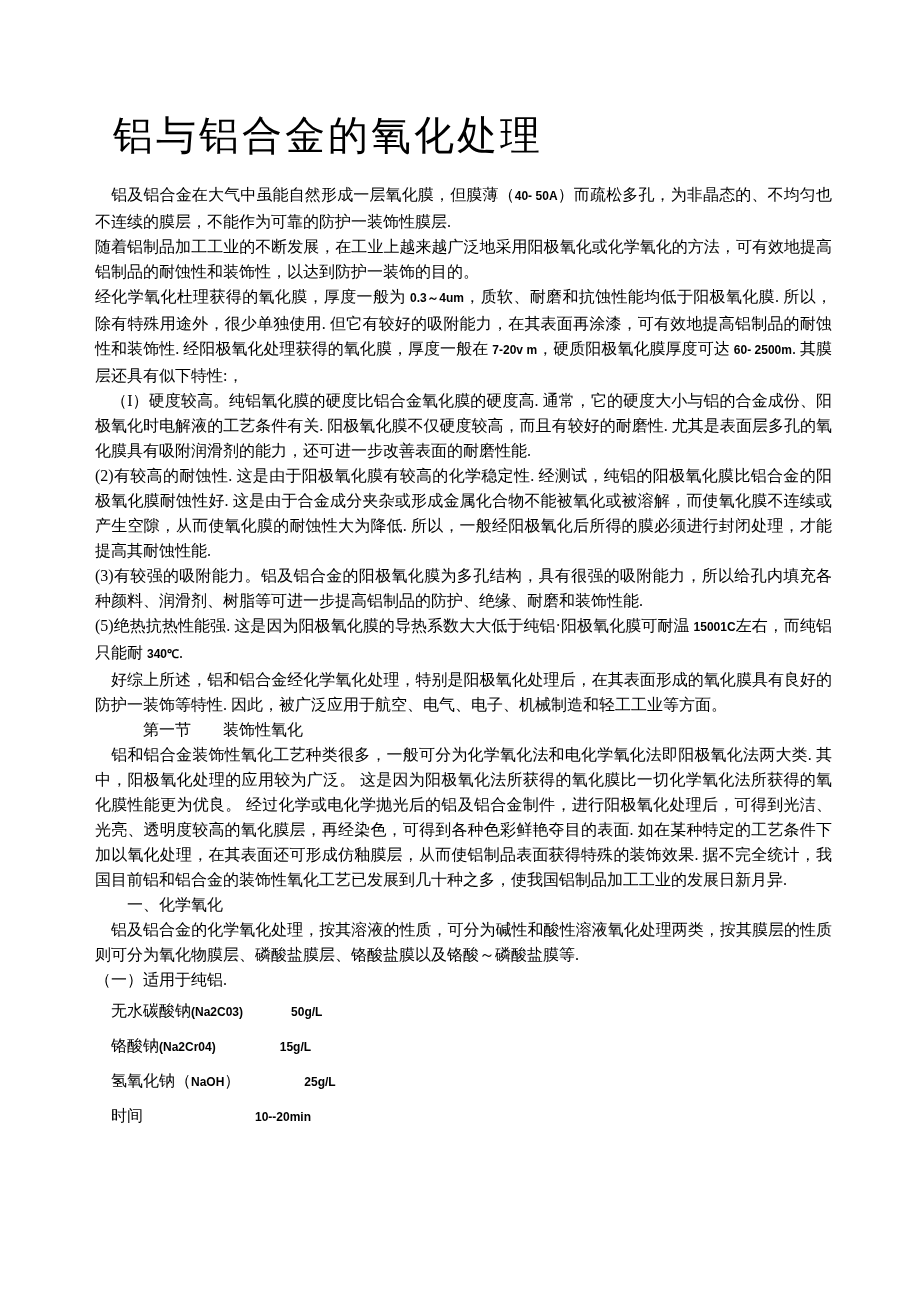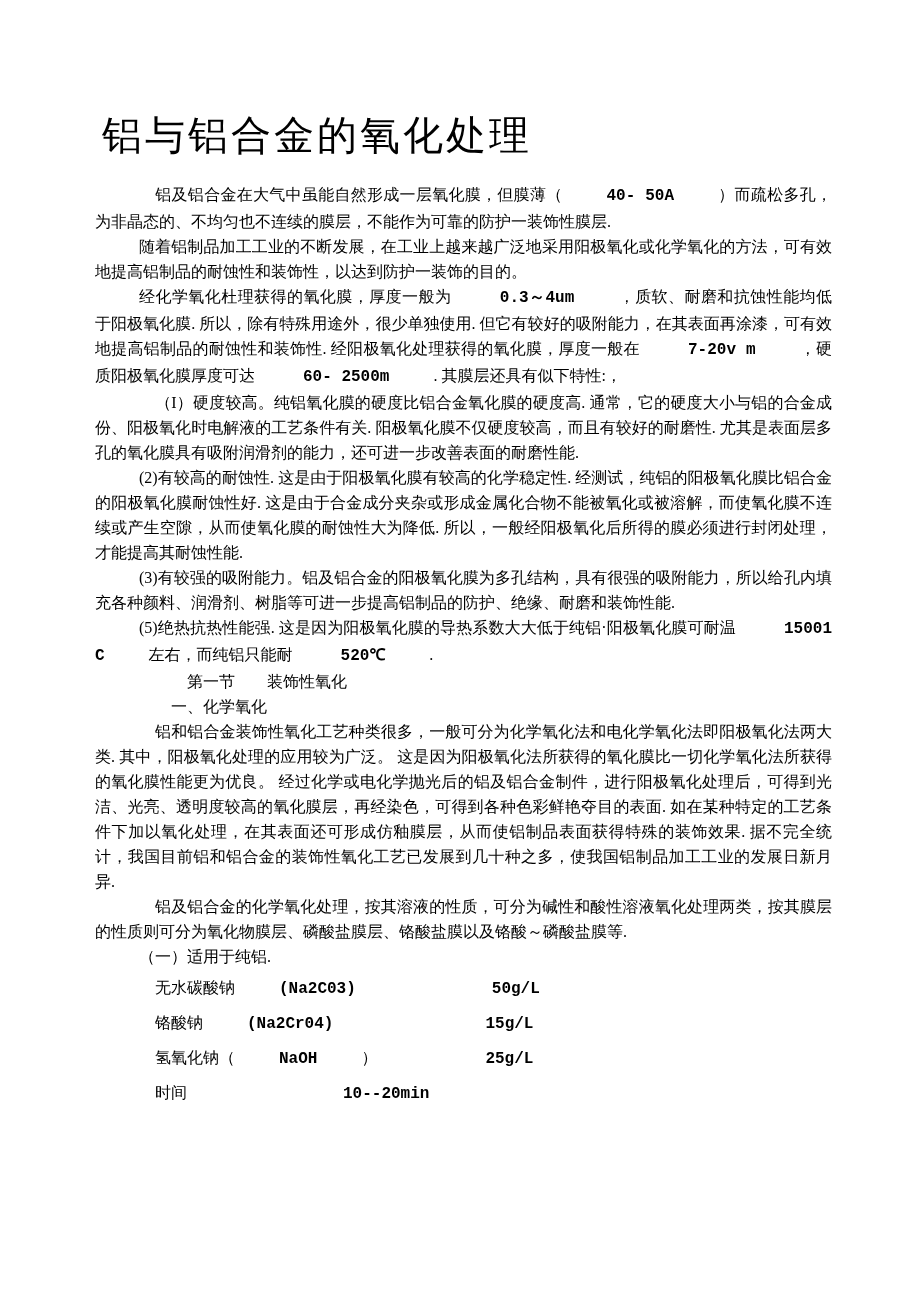--- a/index.html
+++ b/index.html
@@ -13,60 +13,61 @@
     box-sizing: border-box;
     background: #ffffff;
     color: #000000;
     padding: 112px 88px 60px 95px;
     font-family: "Liberation Serif", serif;
   }
   .doc-title {
     font-size: 40px;
     font-weight: 500;
     letter-spacing: 3px;
-    margin: 0 0 22px 7px;
+    margin: 0 0 22px 18px;
     line-height: 1.2;
     font-family: "Liberation Serif", serif;
   }
   .para {
     margin: 0;
     font-size: 16px;
     line-height: 25px;
     white-space: pre-wrap;
     text-align: justify;
     word-break: break-all;
   }
   .para.recipe {
     line-height: 25px;
     margin: 4px 0 4px 0;
     padding: 2px 0;
   }
-  .run { font-weight: 400; margin-left: 44px; }
+  .run { font-weight: 400; }
   .run.bold {
     font-weight: 700;
-    font-family: Liberation Mono, monospace;
-    font-size: 16px;
+    font-family: Liberation Sans, sans-serif;
+    font-size: 12px;
   }
 </style>
 </head>
 <body>
 
 <div class="page">
   <h1 class="doc-title">铝与铝合金的氧化处理</h1>
   <div>
       <p class="para"><span class="run">　铝及铝合金在大气中虽能自然形成一层氧化膜，但膜薄（</span><span class="run bold">40- 50A</span><span class="run">）而疏松多孔，为非晶态的、不均匀也不连续的膜层，不能作为可靠的防护一装饰性膜层.</span></p>
       <p class="para"><span class="run">随着铝制品加工工业的不断发展，在工业上越来越广泛地采用阳极氧化或化学氧化的方法，可有效地提高铝制品的耐蚀性和装饰性，以达到防护一装饰的目的。</span></p>
       <p class="para"><span class="run">经化学氧化杜理获得的氧化膜，厚度一般为 </span><span class="run bold">0.3～4um</span><span class="run">，质软、耐磨和抗蚀性能均低于阳极氧化膜. 所以，除有特殊用途外，很少单独使用. 但它有较好的吸附能力，在其表面再涂漆，可有效地提高铝制品的耐蚀性和装饰性. 经阳极氧化处理获得的氧化膜，厚度一般在 </span><span class="run bold">7-20v m</span><span class="run">，硬质阳极氧化膜厚度可达 </span><span class="run bold">60- 2500m</span><span class="run">. 其膜层还具有似下特性:，</span></p>
       <p class="para"><span class="run">　（I）硬度较高。纯铝氧化膜的硬度比铝合金氧化膜的硬度高. 通常，它的硬度大小与铝的合金成份、阳极氧化时电解液的工艺条件有关. 阳极氧化膜不仅硬度较高，而且有较好的耐磨性. 尤其是表面层多孔的氧化膜具有吸附润滑剂的能力，还可进一步改善表面的耐磨性能.</span></p>
       <p class="para"><span class="run">(2)有较高的耐蚀性. 这是由于阳极氧化膜有较高的化学稳定性. 经测试，纯铝的阳极氧化膜比铝合金的阳极氧化膜耐蚀性好. 这是由于合金成分夹杂或形成金属化合物不能被氧化或被溶解，而使氧化膜不连续或产生空隙，从而使氧化膜的耐蚀性大为降低. 所以，一般经阳极氧化后所得的膜必须进行封闭处理，才能提高其耐蚀性能.</span></p>
       <p class="para"><span class="run">(3)有较强的吸附能力。铝及铝合金的阳极氧化膜为多孔结构，具有很强的吸附能力，所以给孔内填充各种颜料、润滑剂、树脂等可进一步提高铝制品的防护、绝缘、耐磨和装饰性能.</span></p>
-      <p class="para"><span class="run">(5)绝热抗热性能强. 这是因为阳极氧化膜的导热系数大大低于纯铝·阳极氧化膜可耐温 </span><span class="run bold">15001C</span><span class="run">左右，而纯铝只能耐 </span><span class="run bold">520℃</span><span class="run">.</span></p>
+      <p class="para"><span class="run">(5)绝热抗热性能强. 这是因为阳极氧化膜的导热系数大大低于纯铝·阳极氧化膜可耐温 </span><span class="run bold">15001C</span><span class="run">左右，而纯铝只能耐 </span><span class="run bold">340℃</span><span class="run">.</span></p>
+      <p class="para"><span class="run">　好综上所述，铝和铝合金经化学氧化处理，特别是阳极氧化处理后，在其表面形成的氧化膜具有良好的防护一装饰等特性. 因此，被广泛应用于航空、电气、电子、机械制造和轻工工业等方面。</span></p>
       <p class="para"><span class="run">　　　第一节　　装饰性氧化</span></p>
+      <p class="para"><span class="run">　铝和铝合金装饰性氧化工艺种类很多，一般可分为化学氧化法和电化学氧化法即阳极氧化法两大类. 其中，阳极氧化处理的应用较为广泛。 这是因为阳极氧化法所获得的氧化膜比一切化学氧化法所获得的氧化膜性能更为优良。 经过化学或电化学抛光后的铝及铝合金制件，进行阳极氧化处理后，可得到光洁、光亮、透明度较高的氧化膜层，再经染色，可得到各种色彩鲜艳夺目的表面. 如在某种特定的工艺条件下加以氧化处理，在其表面还可形成仿釉膜层，从而使铝制品表面获得特殊的装饰效果. 据不完全统计，我国目前铝和铝合金的装饰性氧化工艺已发展到几十种之多，使我国铝制品加工工业的发展日新月异.</span></p>
       <p class="para"><span class="run">　　一、化学氧化</span></p>
-      <p class="para"><span class="run">　铝和铝合金装饰性氧化工艺种类很多，一般可分为化学氧化法和电化学氧化法即阳极氧化法两大类. 其中，阳极氧化处理的应用较为广泛。 这是因为阳极氧化法所获得的氧化膜比一切化学氧化法所获得的氧化膜性能更为优良。 经过化学或电化学抛光后的铝及铝合金制件，进行阳极氧化处理后，可得到光洁、光亮、透明度较高的氧化膜层，再经染色，可得到各种色彩鲜艳夺目的表面. 如在某种特定的工艺条件下加以氧化处理，在其表面还可形成仿釉膜层，从而使铝制品表面获得特殊的装饰效果. 据不完全统计，我国目前铝和铝合金的装饰性氧化工艺已发展到几十种之多，使我国铝制品加工工业的发展日新月异.</span></p>
       <p class="para"><span class="run">　铝及铝合金的化学氧化处理，按其溶液的性质，可分为碱性和酸性溶液氧化处理两类，按其膜层的性质则可分为氧化物膜层、磷酸盐膜层、铬酸盐膜以及铬酸～磷酸盐膜等.</span></p>
       <p class="para"><span class="run">（一）适用于纯铝.</span></p>
       <p class="para recipe"><span class="run">　无水碳酸钠</span><span class="run bold">(Na2C03)</span><span class="run">　　　</span><span class="run bold">50g/L</span></p>
       <p class="para recipe"><span class="run">　铬酸钠</span><span class="run bold">(Na2Cr04)</span><span class="run">　　　　</span><span class="run bold">15g/L</span></p>
       <p class="para recipe"><span class="run">　氢氧化钠（</span><span class="run bold">NaOH</span><span class="run">）　　　　</span><span class="run bold">25g/L</span></p>
       <p class="para recipe"><span class="run">　时间　　　　　　　</span><span class="run bold">10--20min</span></p>
     </div>
 </div>
 
 </body></html>

